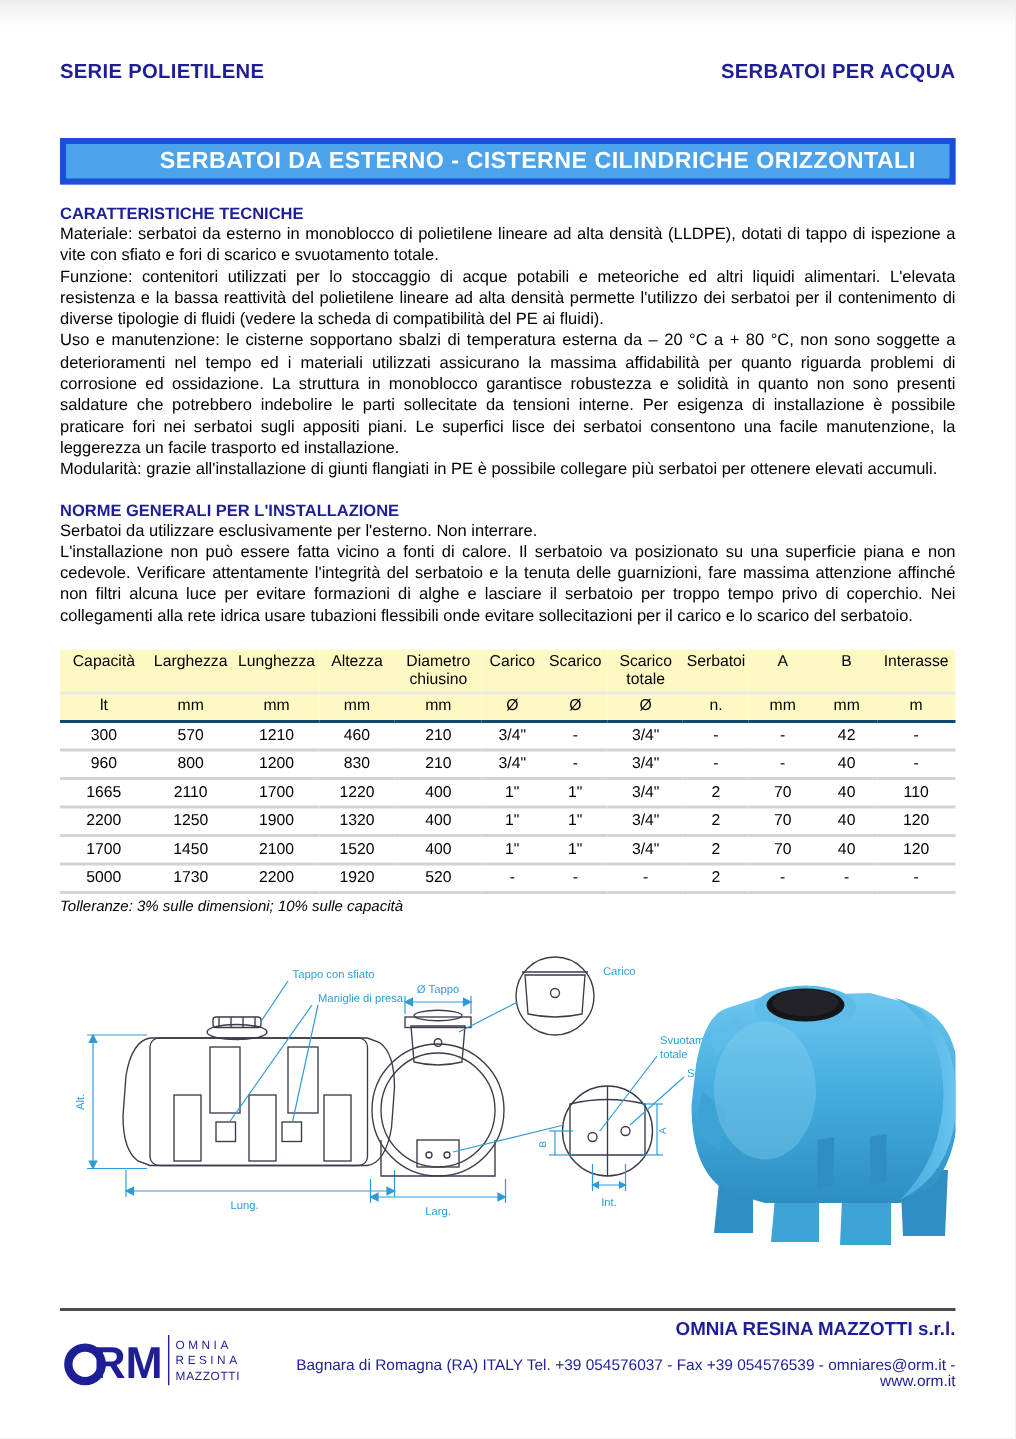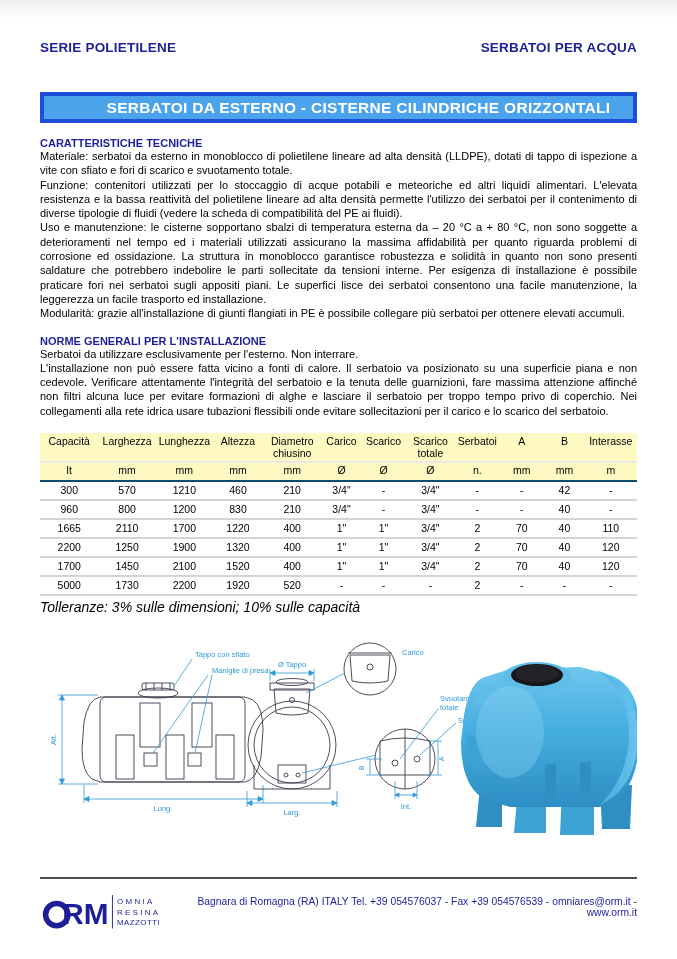--- a/index.html
+++ b/index.html
@@ -31,21 +31,21 @@
   table.spec { margin-top:15px; width:100%; border-collapse:collapse; font-size:10.5px; table-layout:fixed; }
   table.spec thead th {
     background:#fef9c3; font-weight:normal; text-align:center; vertical-align:top;
     padding:3px 1px 2px; line-height:11.5px; border-bottom:2px solid #e9e9e9;
   }
   table.spec thead tr.units th { vertical-align:middle; padding:2px 1px 3px; border-bottom:2px solid #0c4a6e; }
   table.spec tbody td {
     text-align:center; padding:2.5px 1px; border-bottom:2px solid #d4d4d4; background:#fff;
   }
   table.spec tbody tr td { border-top:1px solid #bdbdbd; }
-  .footnote { margin-top:3px; font-size:14px; font-style:italic; }
+  .footnote { margin-top:3px; font-size:10px; font-style:italic; }
 
   .drawings { margin-top:22px; display:block; }
 
   .footer-rule { margin-top:8px; border-top:2px solid #4d4d4d; }
   .footer { margin-top:5px; display:flex; justify-content:space-between; align-items:flex-start; }
   .footer-right { text-align:right; color:#1e1e96; }
   .footer-company { font-size:12.5px; font-weight:bold; }
   .footer-address { font-size:10.3px; margin-top:12px; }
 </style>
 </head>
@@ -364,18 +364,19 @@
         <circle cx="18" cy="31" r="12" fill="none" stroke="#1e1e96" stroke-width="6"></circle>
         <text x="24" y="41" font-family="Liberation Sans, sans-serif" font-size="32" font-weight="bold" fill="#1e1e96">RM</text>
         <line x1="78" y1="10" x2="78" y2="46" stroke="#1e1e96" stroke-width="1"></line>
         <g font-family="Liberation Sans, sans-serif" font-size="8.5" fill="#1e1e96" letter-spacing="2.5">
           <text x="83" y="20">OMNIA</text>
           <text x="83" y="31">RESINA</text>
           <text x="83" y="42" letter-spacing="0.5">MAZZOTTI</text>
         </g>
       </svg>
       <div class="footer-right">
+        <div class="footer-company">OMNIA RESINA MAZZOTTI s.r.l.</div>
         <div class="footer-address">Bagnara di Romagna (RA) ITALY Tel. +39 054576037 - Fax +39 054576539 - omniares@orm.it - www.orm.it</div>
       </div>
     </div>
 
   </div>
 </div>
 
 </body></html>

